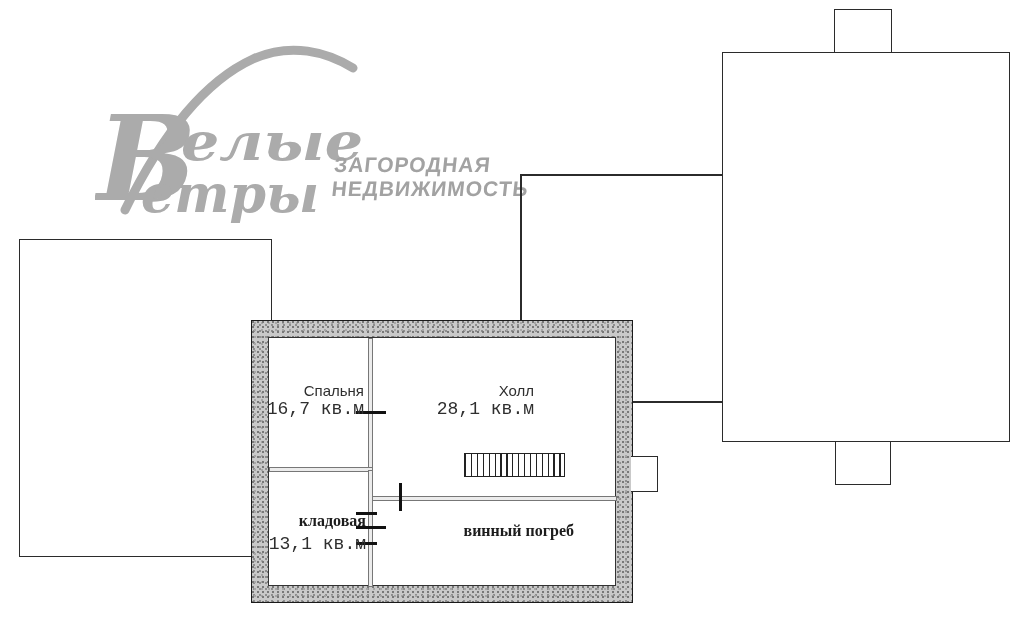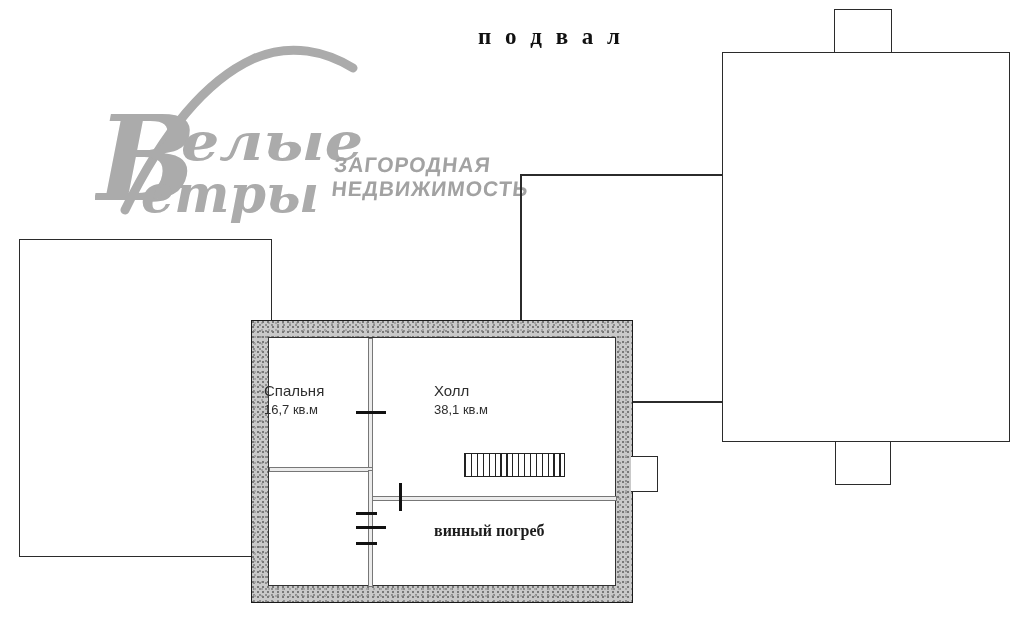--- a/index.html
+++ b/index.html
@@ -62,24 +62,24 @@
     position:absolute;left:212px;top:132px;width:101px;height:24px;z-index:5;
     box-sizing:border-box;border:1.6px solid #222;
     background-image:repeating-linear-gradient(90deg,#222 0,#222 1.2px,transparent 1.2px,transparent 5.9px);
   }
   .protrusion{
     position:absolute;left:379px;top:135px;width:27px;height:36px;z-index:2;
     box-sizing:border-box;background:#fff;
     border-top:1.8px solid #2b2b2b;border-right:1.8px solid #2b2b2b;border-bottom:1.8px solid #2b2b2b;
   }
   
-  .room-label{position:absolute;z-index:6;text-align:left;color:#2f2f2f;}
+  .room-label{position:absolute;z-index:6;text-align:right;color:#2f2f2f;}
   .room-label .name-sans{font-size:15px;line-height:19px;font-family:"Liberation Sans",sans-serif;}
   .room-label .name-serif{font-size:16px;line-height:18px;font-weight:bold;font-family:"Liberation Serif",serif;color:#1c1c1c;}
-  .room-label .area{font-size:13px;line-height:19px;font-family:Liberation Sans, sans-serif;}
+  .room-label .area{font-size:18px;line-height:19px;font-family:Liberation Mono, monospace;}
   .lbl-bedroom{left:264px;top:381px;width:100px;}
   .lbl-hall{left:434px;top:381px;width:100px;}
   .lbl-storage{left:266px;top:512px;width:100px;}
   .lbl-storage .area{margin-top:5px;}
   .lbl-cellar{left:434px;top:522px;width:140px;}
   .lbl-cellar .area{margin-top:9px;}
 </style>
 </head>
 <body>
 
@@ -90,21 +90,20 @@
     <text x="2" y="160" font-family="DejaVu Serif, serif" font-style="italic" font-weight="bold" font-size="118" fill="#ababab">В</text>
     <text x="86" y="120" font-family="DejaVu Serif, serif" font-style="italic" font-weight="bold" font-size="52" fill="#ababab" textLength="182" lengthAdjust="spacingAndGlyphs">елые</text>
     <text x="46" y="172" font-family="DejaVu Serif, serif" font-style="italic" font-weight="bold" font-size="52" fill="#ababab" textLength="178" lengthAdjust="spacingAndGlyphs">етры</text>
   </svg>
 
   <div class="wm-tagline">
     <div>ЗАГОРОДНАЯ</div>
     <div>НЕДВИЖИМОСТЬ</div>
   </div>
 
-  <div class="plan-title">п о д в а л</div>
 
   <div class="bldg left-bldg"></div>
 
   <div class="bldg tab-top"></div>
   <div class="bldg tab-bottom"></div>
   <div class="bldg right-bldg"></div>
 
   <div class="conn conn-v"></div>
   <div class="conn conn-h-top"></div>
   <div class="conn conn-h-right"></div>
@@ -124,21 +123,25 @@
     <div class="protrusion"></div>
   </div>
 
   <div class="room-label lbl-bedroom">
     <div class="name-sans">Спальня</div>
     <div class="area">16,7 кв.м</div>
   </div>
 
   <div class="room-label lbl-hall">
     <div class="name-sans">Холл</div>
-    <div class="area">38,1 кв.м</div>
+    <div class="area">28,1 кв.м</div>
   </div>
 
+  <div class="room-label lbl-storage">
+    <div class="name-serif">кладовая</div>
+    <div class="area">13,1 кв.м</div>
+  </div>
 
   <div class="room-label lbl-cellar">
     <div class="name-serif">винный погреб</div>
   </div>
 
 </div>
 
 </body></html>

